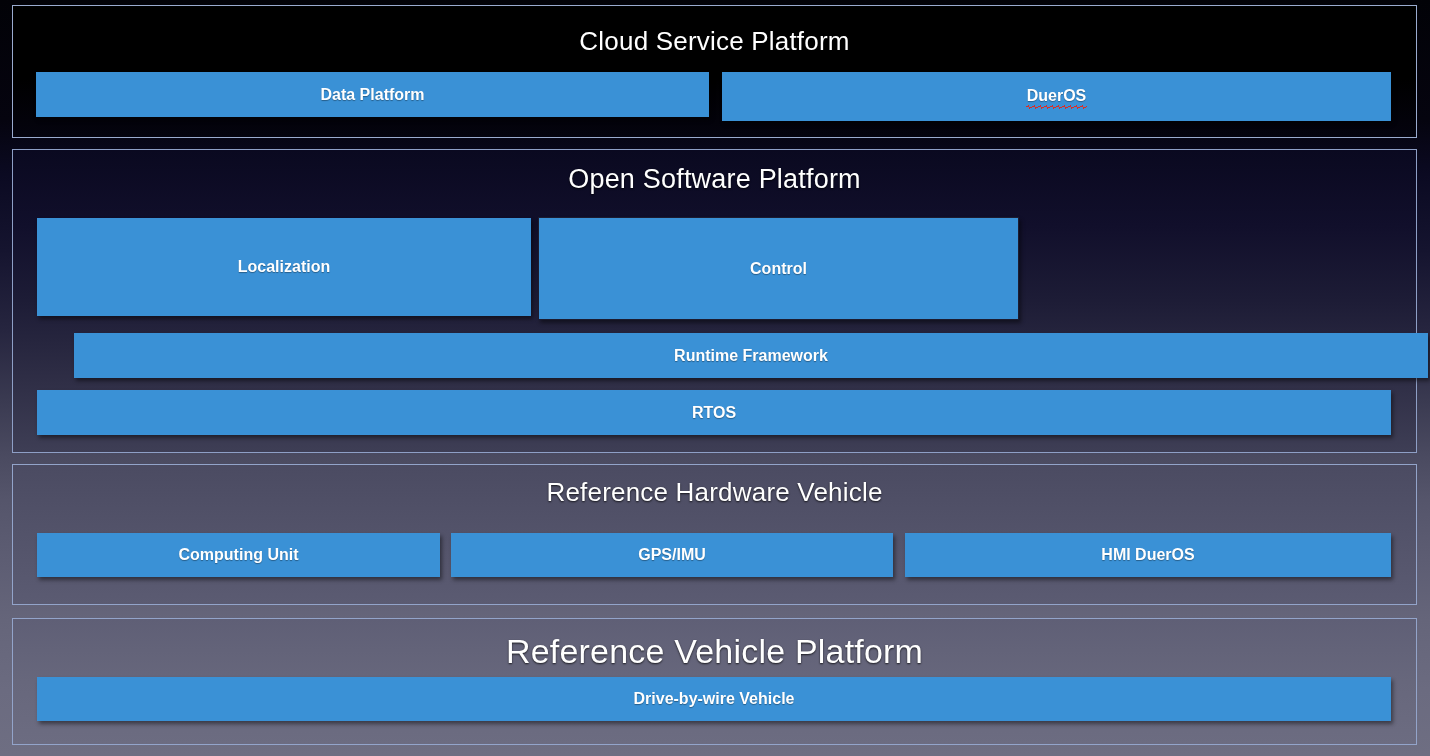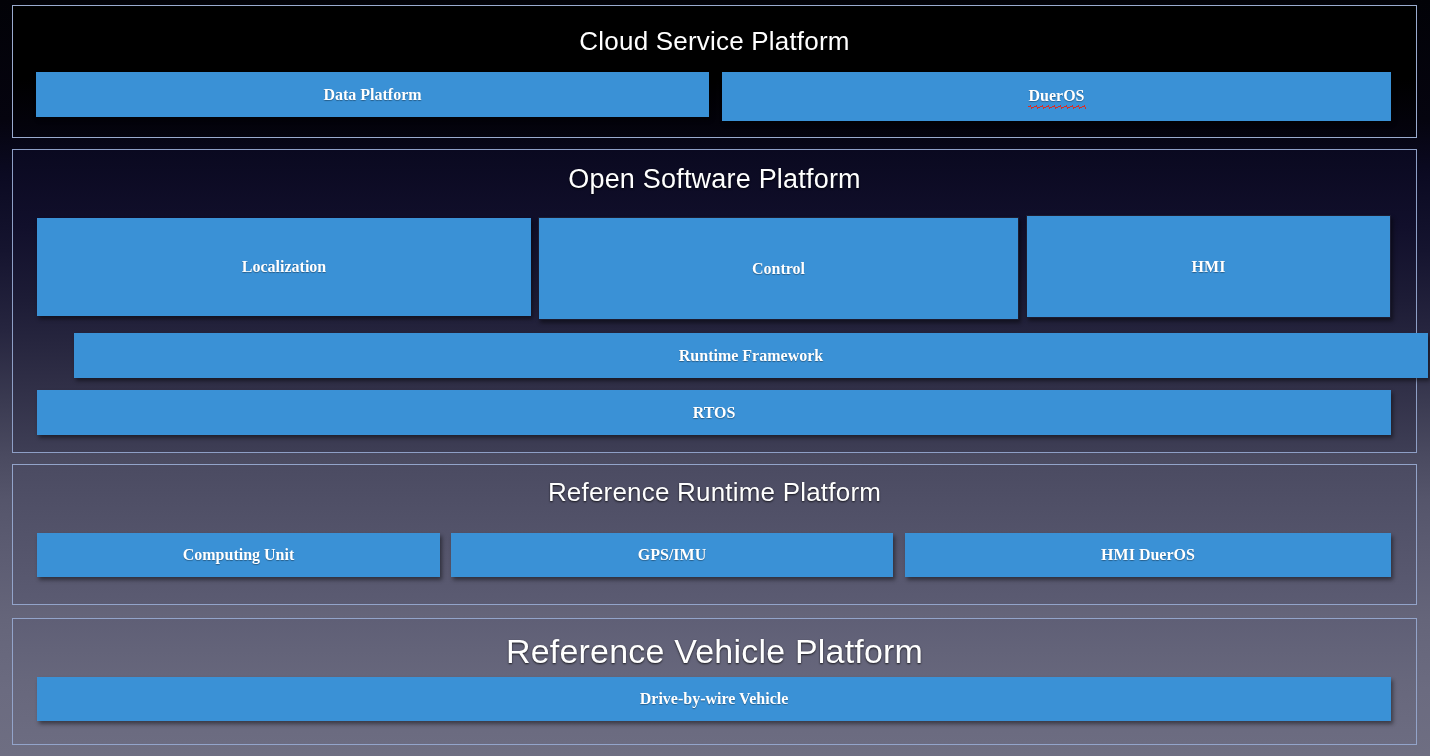--- a/index.html
+++ b/index.html
@@ -99,21 +99,20 @@
     background: #3a91d6;
     color: #ffffff;
     font-weight: bold;
     font-size: 16px;
     display: flex;
     align-items: center;
     justify-content: center;
     text-align: center;
     box-shadow: 2px 3px 4px rgba(0,0,0,0.45);
     text-shadow: 0 1px 1px rgba(0,0,0,0.35);
-    font-family: Liberation Serif, serif;
   }
   .bbox.outlined { border: 1px solid #1c1c30; }
 
   
   .box-data-platform { left: 23px;  top: 66px; width: 673px; height: 45px; }
   .box-dueros        { left: 709px; top: 66px; width: 669px; height: 49px; }
 
   
   .squiggle {
     position: relative;
@@ -170,35 +169,32 @@
     <div class="sec-title">Open Software Platform</div>
 
     <div class="bbox box-localization">
       <span>Localization</span>
     </div>
 
     <div class="bbox outlined box-control">
       <span>Control</span>
     </div>
 
-    <div class="bbox outlined box-hmi">
-      <span>HMI</span>
-    </div>
 
     <div class="bbox box-runtime">
       <span>Runtime Framework</span>
     </div>
 
     <div class="bbox box-rtos">
       <span>RTOS</span>
     </div>
   </div>
 
   <div class="section s3">
-    <div class="sec-title">Reference Runtime Platform</div>
+    <div class="sec-title">Reference Hardware Vehicle</div>
 
     <div class="bbox box-computing">
       <span>Computing Unit</span>
     </div>
 
     <div class="bbox box-gpsimu">
       <span>GPS/IMU</span>
     </div>
 
     <div class="bbox box-hmidevice">

